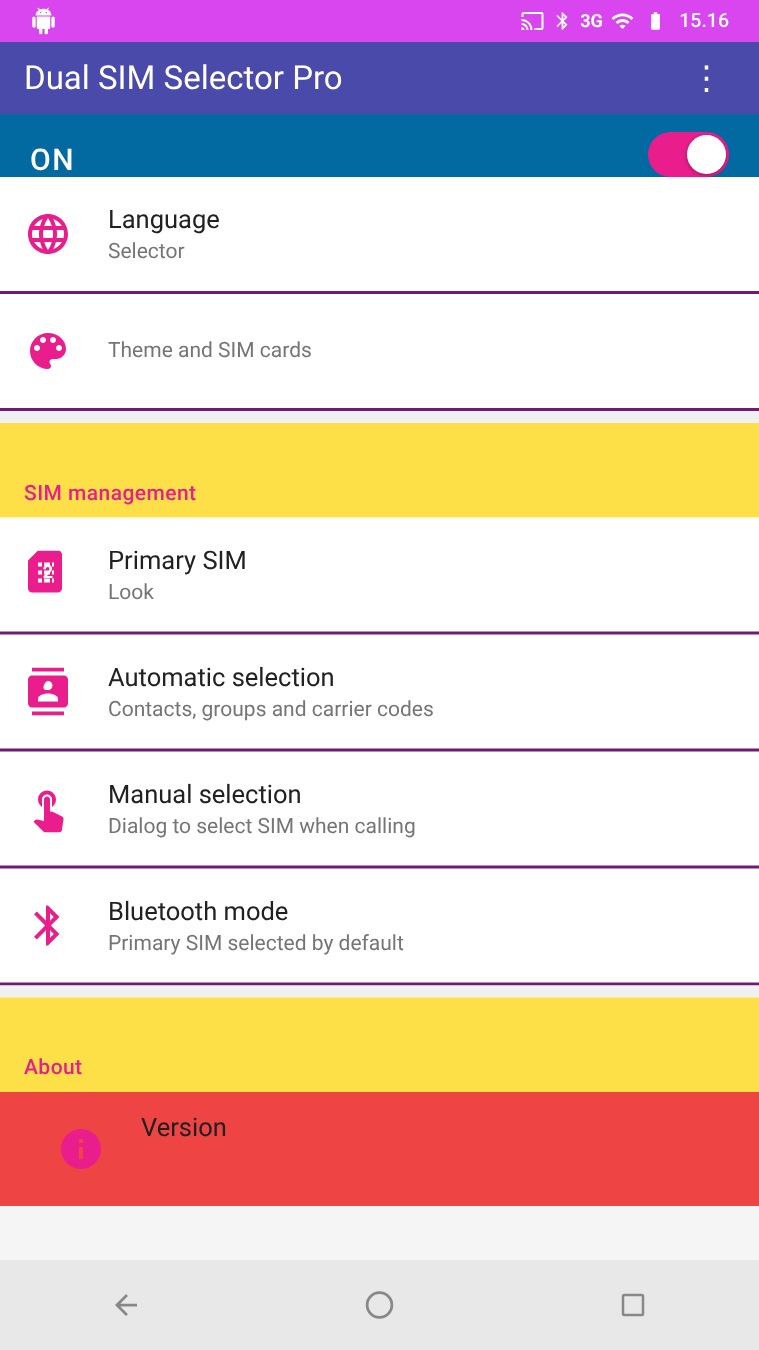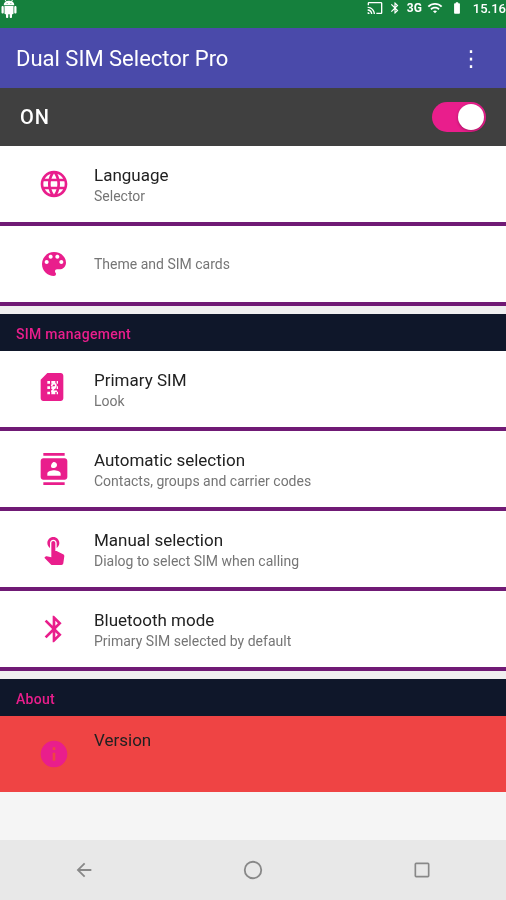--- a/index.html
+++ b/index.html
@@ -8,66 +8,66 @@
       width: 506px;
       height: 900px;
       font-family: 'Roboto', Arial, sans-serif;
       background: #f5f5f5;
       overflow: hidden;
       position: relative;
     }
 
     
     .status-bar {
-      background: #15803d;
+      background: #d946ef;
       height: 28px;
       display: flex;
-      align-items: flex-start;
+      align-items: center;
       justify-content: space-between;
-      padding: 0 0;
+      padding: 0 20px;
     }
     .status-bar-left {
       display: flex;
       align-items: center;
     }
     .status-bar-right {
       display: flex;
       align-items: center;
       gap: 5px;
       font-size: 13px;
       color: white;
     }
 
     
     .app-bar {
       background: #4a4aaa;
-      height: 60px;
+      height: 48px;
       display: flex;
       align-items: center;
       justify-content: space-between;
       padding: 0 16px;
     }
     .app-bar-title {
       color: white;
       font-size: 22px;
       font-weight: 400;
     }
     .app-bar-menu {
       color: white;
       font-size: 22px;
       cursor: pointer;
       padding: 8px;
     }
 
     
     .on-bar {
-      background: #404040;
-      height: 58px;
-      display: flex;
-      align-items: center;
+      background: #0369a1;
+      height: 42px;
+      display: flex;
+      align-items: flex-end;
       justify-content: space-between;
       padding: 0 20px;
     }
     .on-label {
       color: white;
       font-size: 20px;
       font-weight: 500;
       letter-spacing: 1px;
     }
 
@@ -93,22 +93,22 @@
     }
 
     
     .settings-list {
       background: white;
     }
 
     .settings-item {
       display: flex;
       align-items: center;
-      padding: 14px 30px;
-      border-bottom: 4px solid #701a75;
+      padding: 14px 8px;
+      border-bottom: 2px solid #701a75;
       cursor: pointer;
       min-height: 72px;
     }
 
     .item-icon {
       width: 48px;
       min-width: 48px;
       height: 48px;
       display: flex;
       align-items: center;
@@ -126,22 +126,22 @@
       font-weight: 400;
       margin-bottom: 3px;
     }
     .item-subtitle {
       font-size: 14px;
       color: #757575;
     }
 
     
     .section-header {
-      padding: 10px 16px 8px 16px;
-      background: #0f172a;
+      padding: 36px 16px 8px 16px;
+      background: #fde047;
     }
     .section-header-text {
       color: #e91e8c;
       font-size: 14px;
       font-weight: 500;
       letter-spacing: 0.3px;
     }
 
     
     .bottom-nav {

